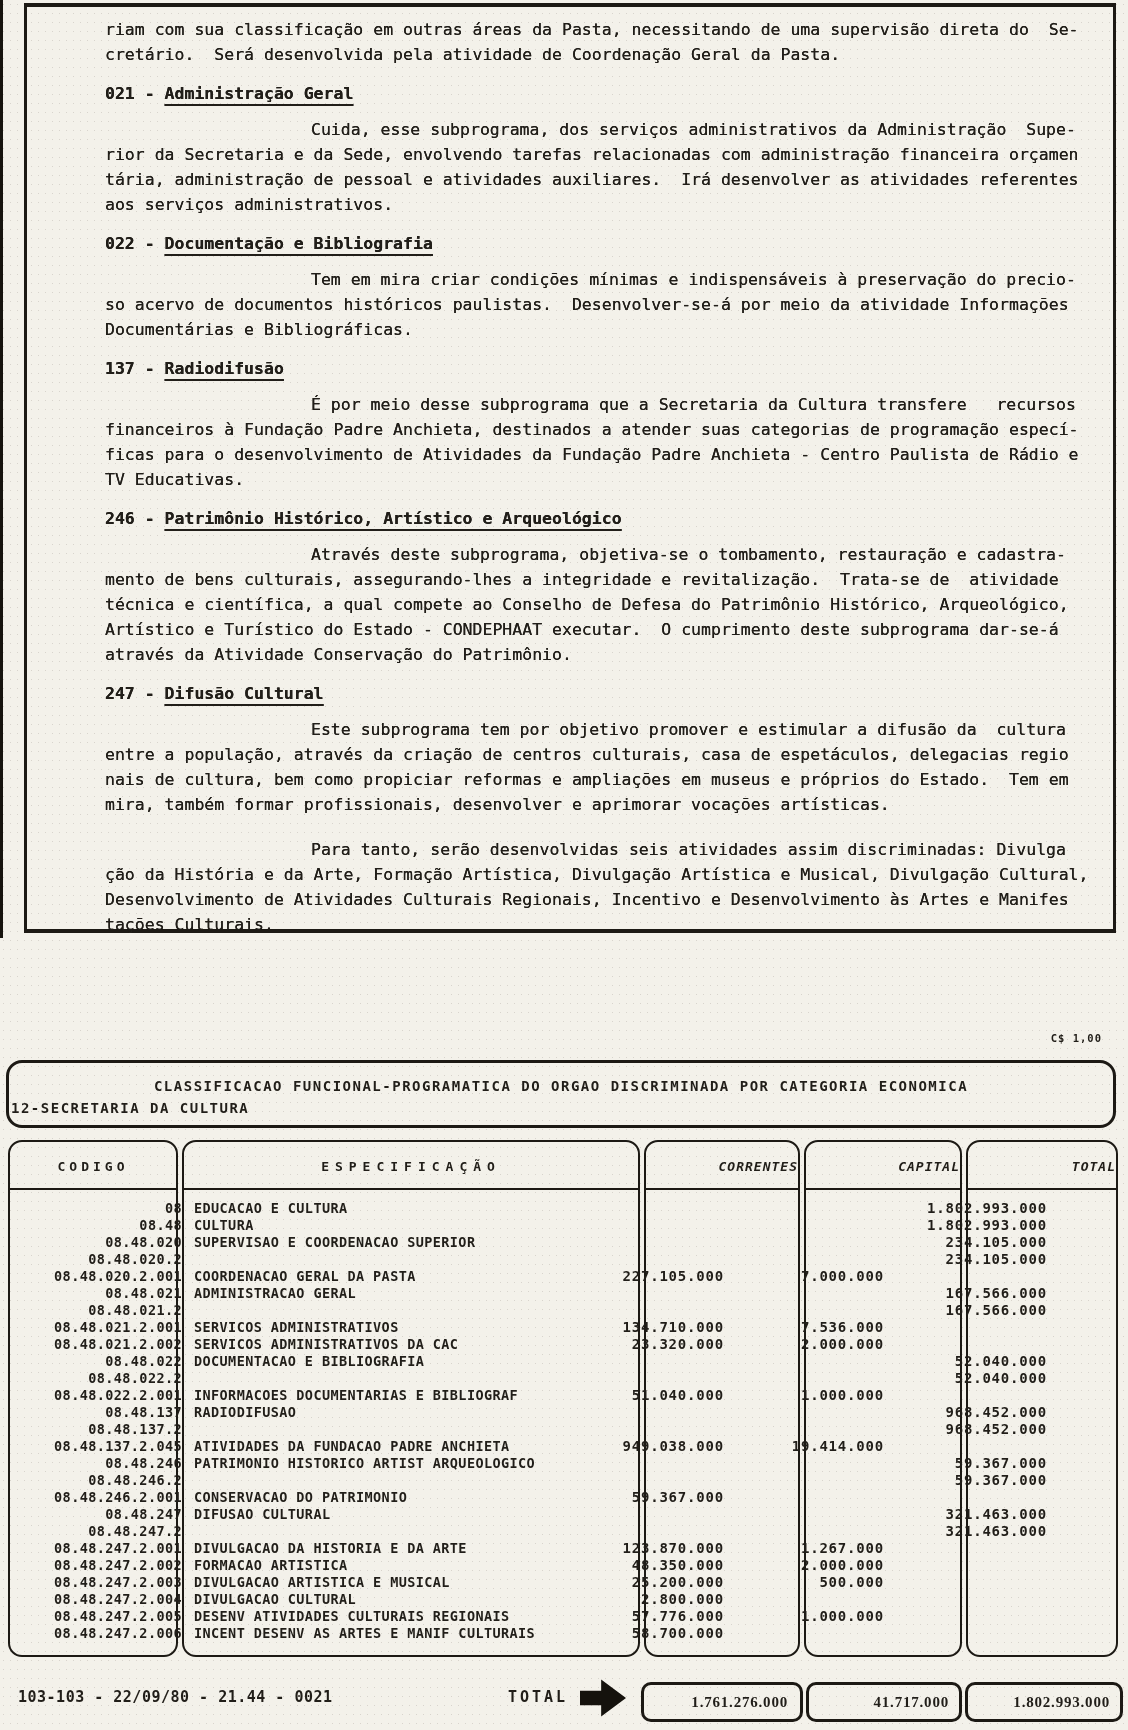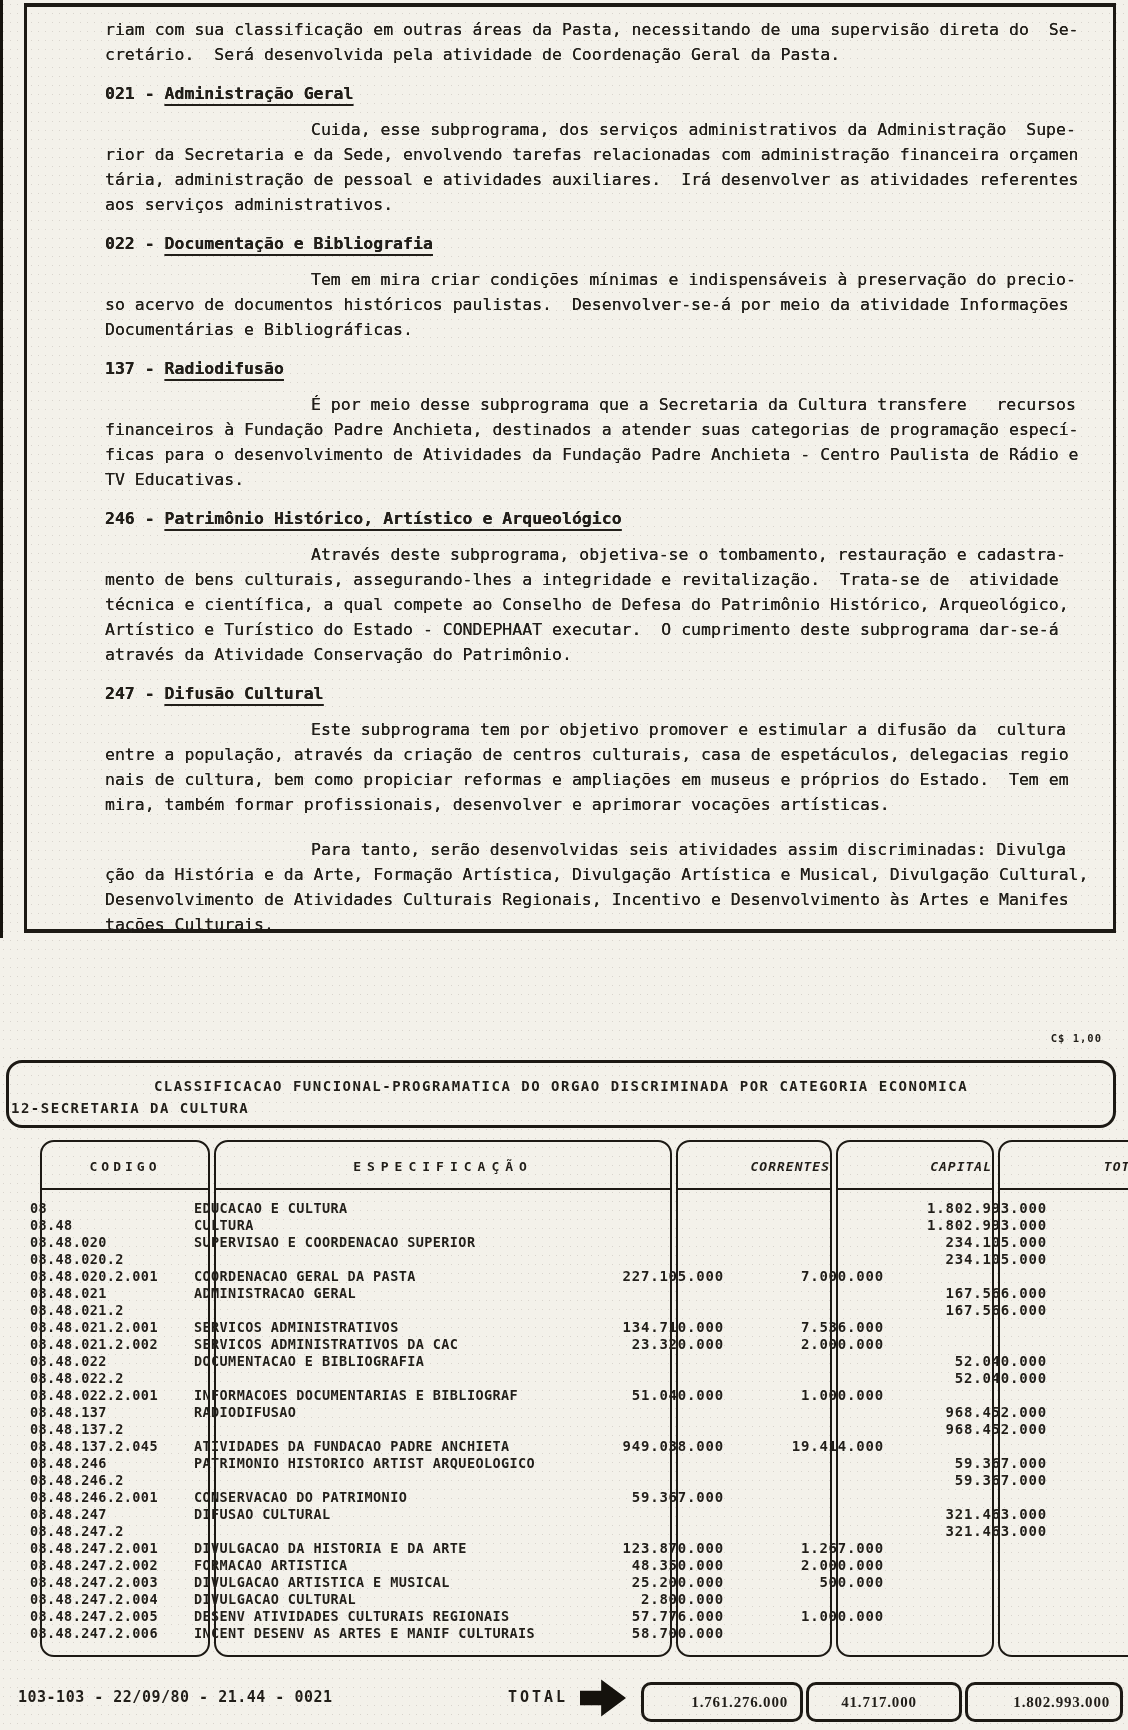--- a/index.html
+++ b/index.html
@@ -69,40 +69,40 @@
     text-align:left;padding-left:2px;
     font-size:14px;font-weight:bold;letter-spacing:1.5px;line-height:22px;
     white-space:pre;
   }
 
   
   .table-wrap{position:absolute;left:0;top:1140px;width:1128px;height:517px;}
   .col-frame{
     position:absolute;top:0;bottom:0;
     box-sizing:border-box;
-    border:2.5px solid #1c1914;border-radius:14px;margin-left:32px;
+    border:2.5px solid #1c1914;border-radius:14px;
   }
   .col-head{
     box-sizing:border-box;height:48px;
     border-bottom:2.5px solid #1c1914;
     font-size:13px;font-weight:bold;
     padding-top:17px;
   }
   .col-codigo{left:8px;width:170px;}
   .col-espec{left:182px;width:458px;}
   .col-cur{left:644px;width:156px;}
   .col-cap{left:804px;width:158px;}
   .col-tot{left:966px;width:152px;}
   .head-center{text-align:center;letter-spacing:4px;}
   .head-espec{text-align:center;letter-spacing:6px;}
   .head-right{text-align:right;letter-spacing:1px;font-style:italic;}
 
   .rows{position:absolute;left:8px;top:60px;width:1110px;}
   .trow{display:flex;height:17px;font-weight:bold;font-size:13.5px;line-height:17px;letter-spacing:.4px;}
-  .trow .c-code{width:174px;box-sizing:border-box;padding-left:22px;white-space:pre;}
+  .trow .c-code{width:174px;box-sizing:border-box;padding-left:22px;white-space:pre;text-align:right;}
   .trow .c-spec{width:394px;box-sizing:border-box;padding-left:12px;white-space:pre;}
   .trow .c-cur,.trow .c-cap,.trow .c-tot{
     box-sizing:border-box;text-align:right;font-size:14px;letter-spacing:.8px;white-space:pre;
   }
   .trow .c-cur{width:160px;padding-right:12px;}
   .trow .c-cap{width:162px;padding-right:14px;}
   .trow .c-tot{width:152px;padding-right:3px;}
 
   
   .footer-stamp{
@@ -119,21 +119,21 @@
     clip-path:polygon(0% 32%,46% 32%,46% 4%,100% 50%,46% 96%,46% 68%,0% 68%);
   }
   .fbox{
     position:absolute;top:1682px;height:40px;
     box-sizing:border-box;
     border:3px solid #1c1914;border-radius:10px;
     font-size:15px;font-weight:bold;letter-spacing:.8px;
     line-height:34px;text-align:right;font-family:Liberation Serif, serif;
   }
   .fbox-cur{left:641px;width:162px;padding-right:12px;}
-  .fbox-cap{left:806px;width:156px;padding-right:10px;text-align:center;}
+  .fbox-cap{left:806px;width:156px;padding-right:10px;}
   .fbox-tot{left:965px;width:158px;padding-right:10px;}
 </style>
 </head>
 <body>
 
 <div class="page">
   <div class="scan-edge"></div>
 
   <div class="doc-box">
     <p class="para intro">riam com sua classificação em outras áreas da Pasta, necessitando de uma supervisão direta do  Se-

